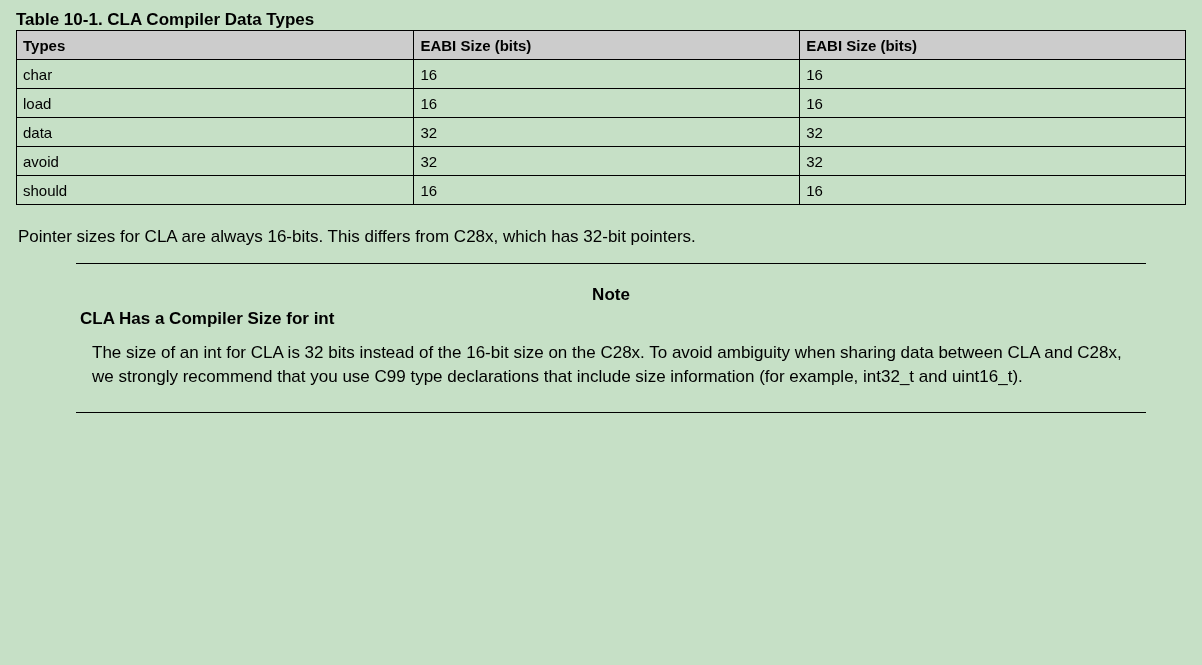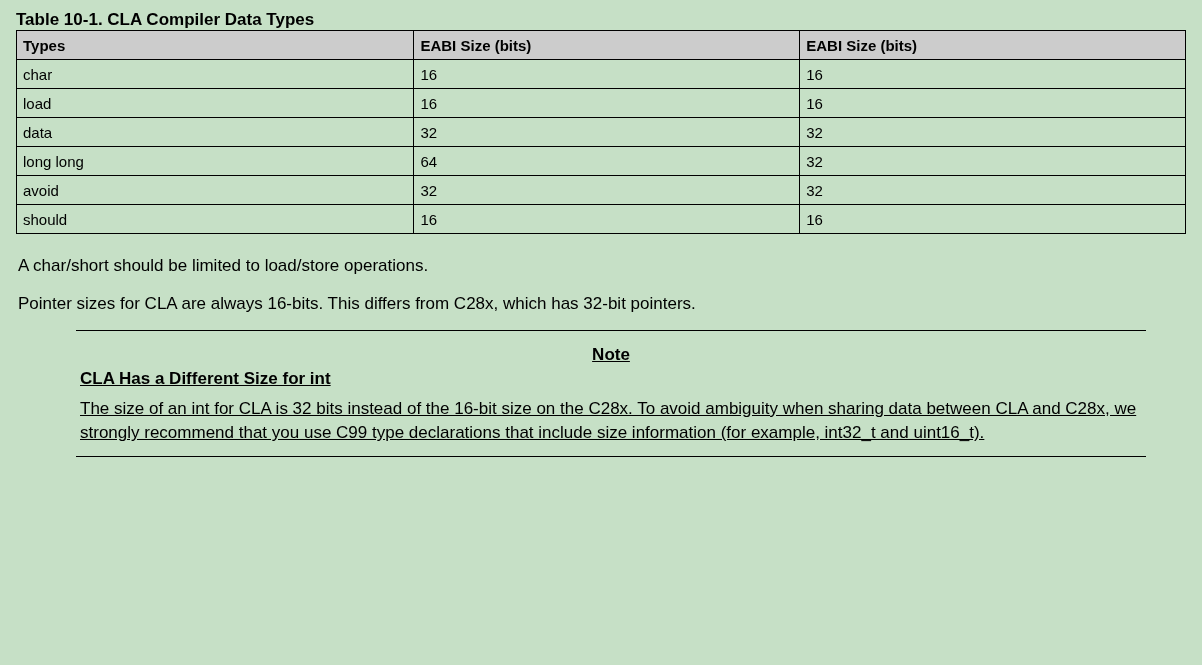--- a/index.html
+++ b/index.html
@@ -50,38 +50,37 @@
     line-height: 1.4;
   }
   .body-text p {
     margin: 0 0 14px 0;
   }
 
   .note-block {
     margin: 12px 40px 0 60px;
     border-top: 1px solid #000;
     border-bottom: 1px solid #000;
-    padding: 14px 4px 10px 4px;
-    text-decoration: underline;
+    padding: 21px 4px 10px 4px;
   }
   .note-heading {
     text-align: center;
     font-weight: bold;
     font-size: 17px;
     margin: 0 0 4px 0;
   }
   .note-subheading {
     font-weight: bold;
     font-size: 17px;
     margin: 0 0 8px 0;
   }
   .note-body {
     font-size: 17px;
     line-height: 1.45;
-    margin: 0;
+    margin: 12px;
   }
 </style>
 </head>
 <body>
 
 <div class="table-title">Table 10-1. CLA Compiler Data Types</div>
 
 <table class="data-table">
   <colgroup>
     <col class="c1">
@@ -105,39 +104,33 @@
       <td>load</td>
       <td>16</td>
       <td>16</td>
     </tr>
     <tr>
       <td>data</td>
       <td>32</td>
       <td>32</td>
     </tr>
     <tr>
-      <td>long long</td>
-      <td>64</td>
-      <td>32</td>
-    </tr>
-    <tr>
       <td>avoid</td>
       <td>32</td>
       <td>32</td>
     </tr>
     <tr>
       <td>should</td>
       <td>16</td>
       <td>16</td>
     </tr>
   </tbody>
 </table>
 
 <div class="body-text">
-  <p>A char/short should be limited to load/store operations.</p>
   <p>Pointer sizes for CLA are always 16-bits. This differs from C28x, which has 32-bit pointers.</p>
 </div>
 
 <div class="note-block">
   <div class="note-heading">Note</div>
-  <div class="note-subheading">CLA Has a Different Size for int</div>
+  <div class="note-subheading">CLA Has a Compiler Size for int</div>
   <p class="note-body">The size of an int for CLA is 32 bits instead of the 16-bit size on the C28x. To avoid ambiguity when sharing data between CLA and C28x, we strongly recommend that you use C99 type declarations that include size information (for example, int32_t and uint16_t).</p>
 </div>
 
 </body></html>

